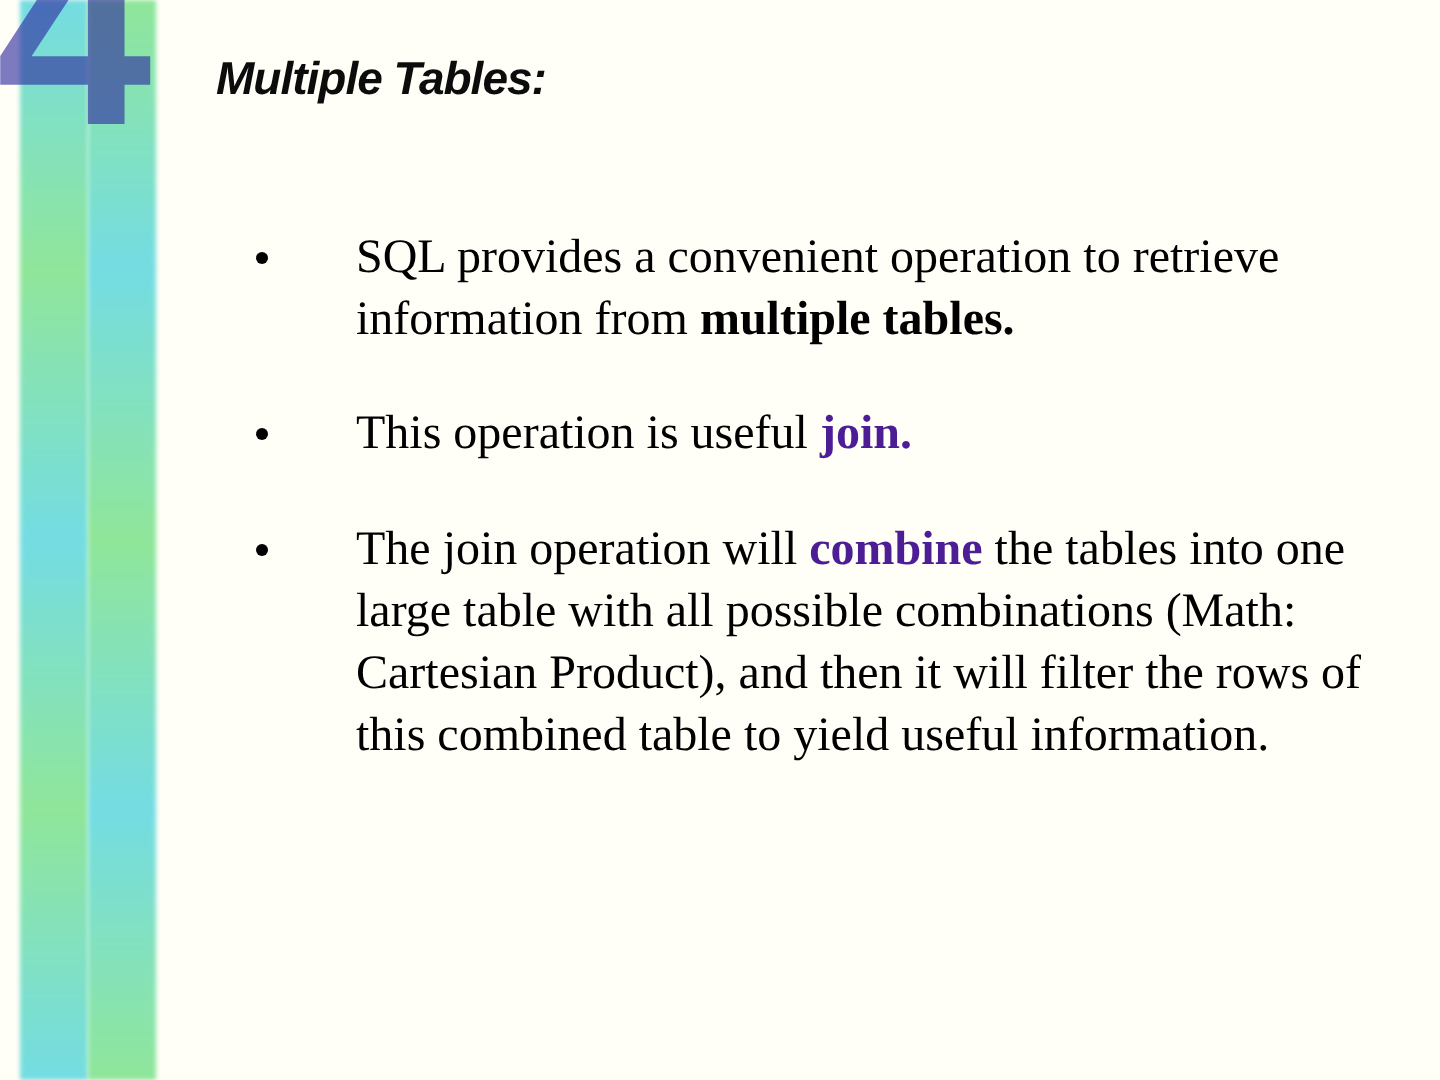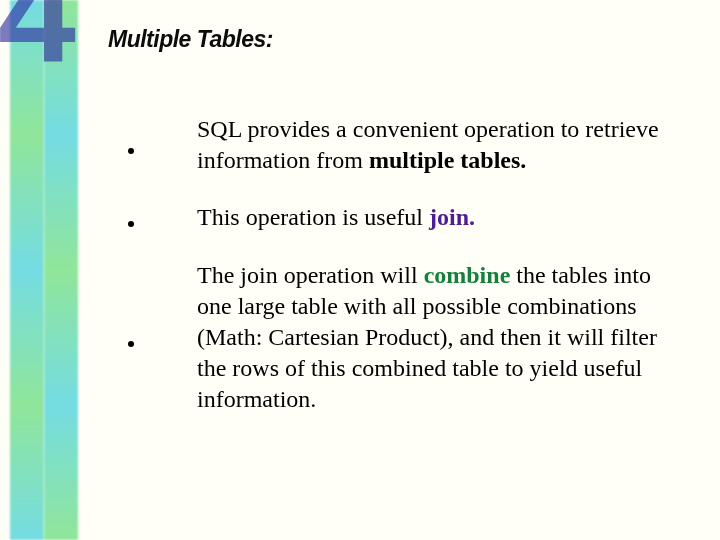--- a/index.html
+++ b/index.html
@@ -54,41 +54,40 @@
     letter-spacing: -0.5px;
   }
   .content {
     position: absolute;
     left: 128px;
     top: 114px;
     width: 556px;
   }
   .bullet-row {
     display: flex;
-    align-items: center;
+    align-items: flex-start;
     margin-bottom: 26px;
-    gap: 19px;
   }
   .bullet-dot {
     width: 6px; height: 6px;
     background: #000;
     border-radius: 50%;
     margin-top: 12px;
     margin-right: 44px;
     flex: 0 0 auto;
   }
   .bullet-text {
     font-size: 24px;
     line-height: 1.30;
     color: #000;
     flex: 1 1 auto;
   }
   .bold1 { font-weight: 700; }
   .bold2 { font-weight: 700; color: #4c1d95; }
-  .bold3 { font-weight: 700; color: #15803d; }
+  .bold3 { font-weight: 700; color: #4c1d95; }
 </style>
 </head>
 <body>
 
 <div class="sidebar">
   <div class="col-a"></div>
   <div class="col-b"></div>
 </div>
 
 <div class="big-number">4</div>

